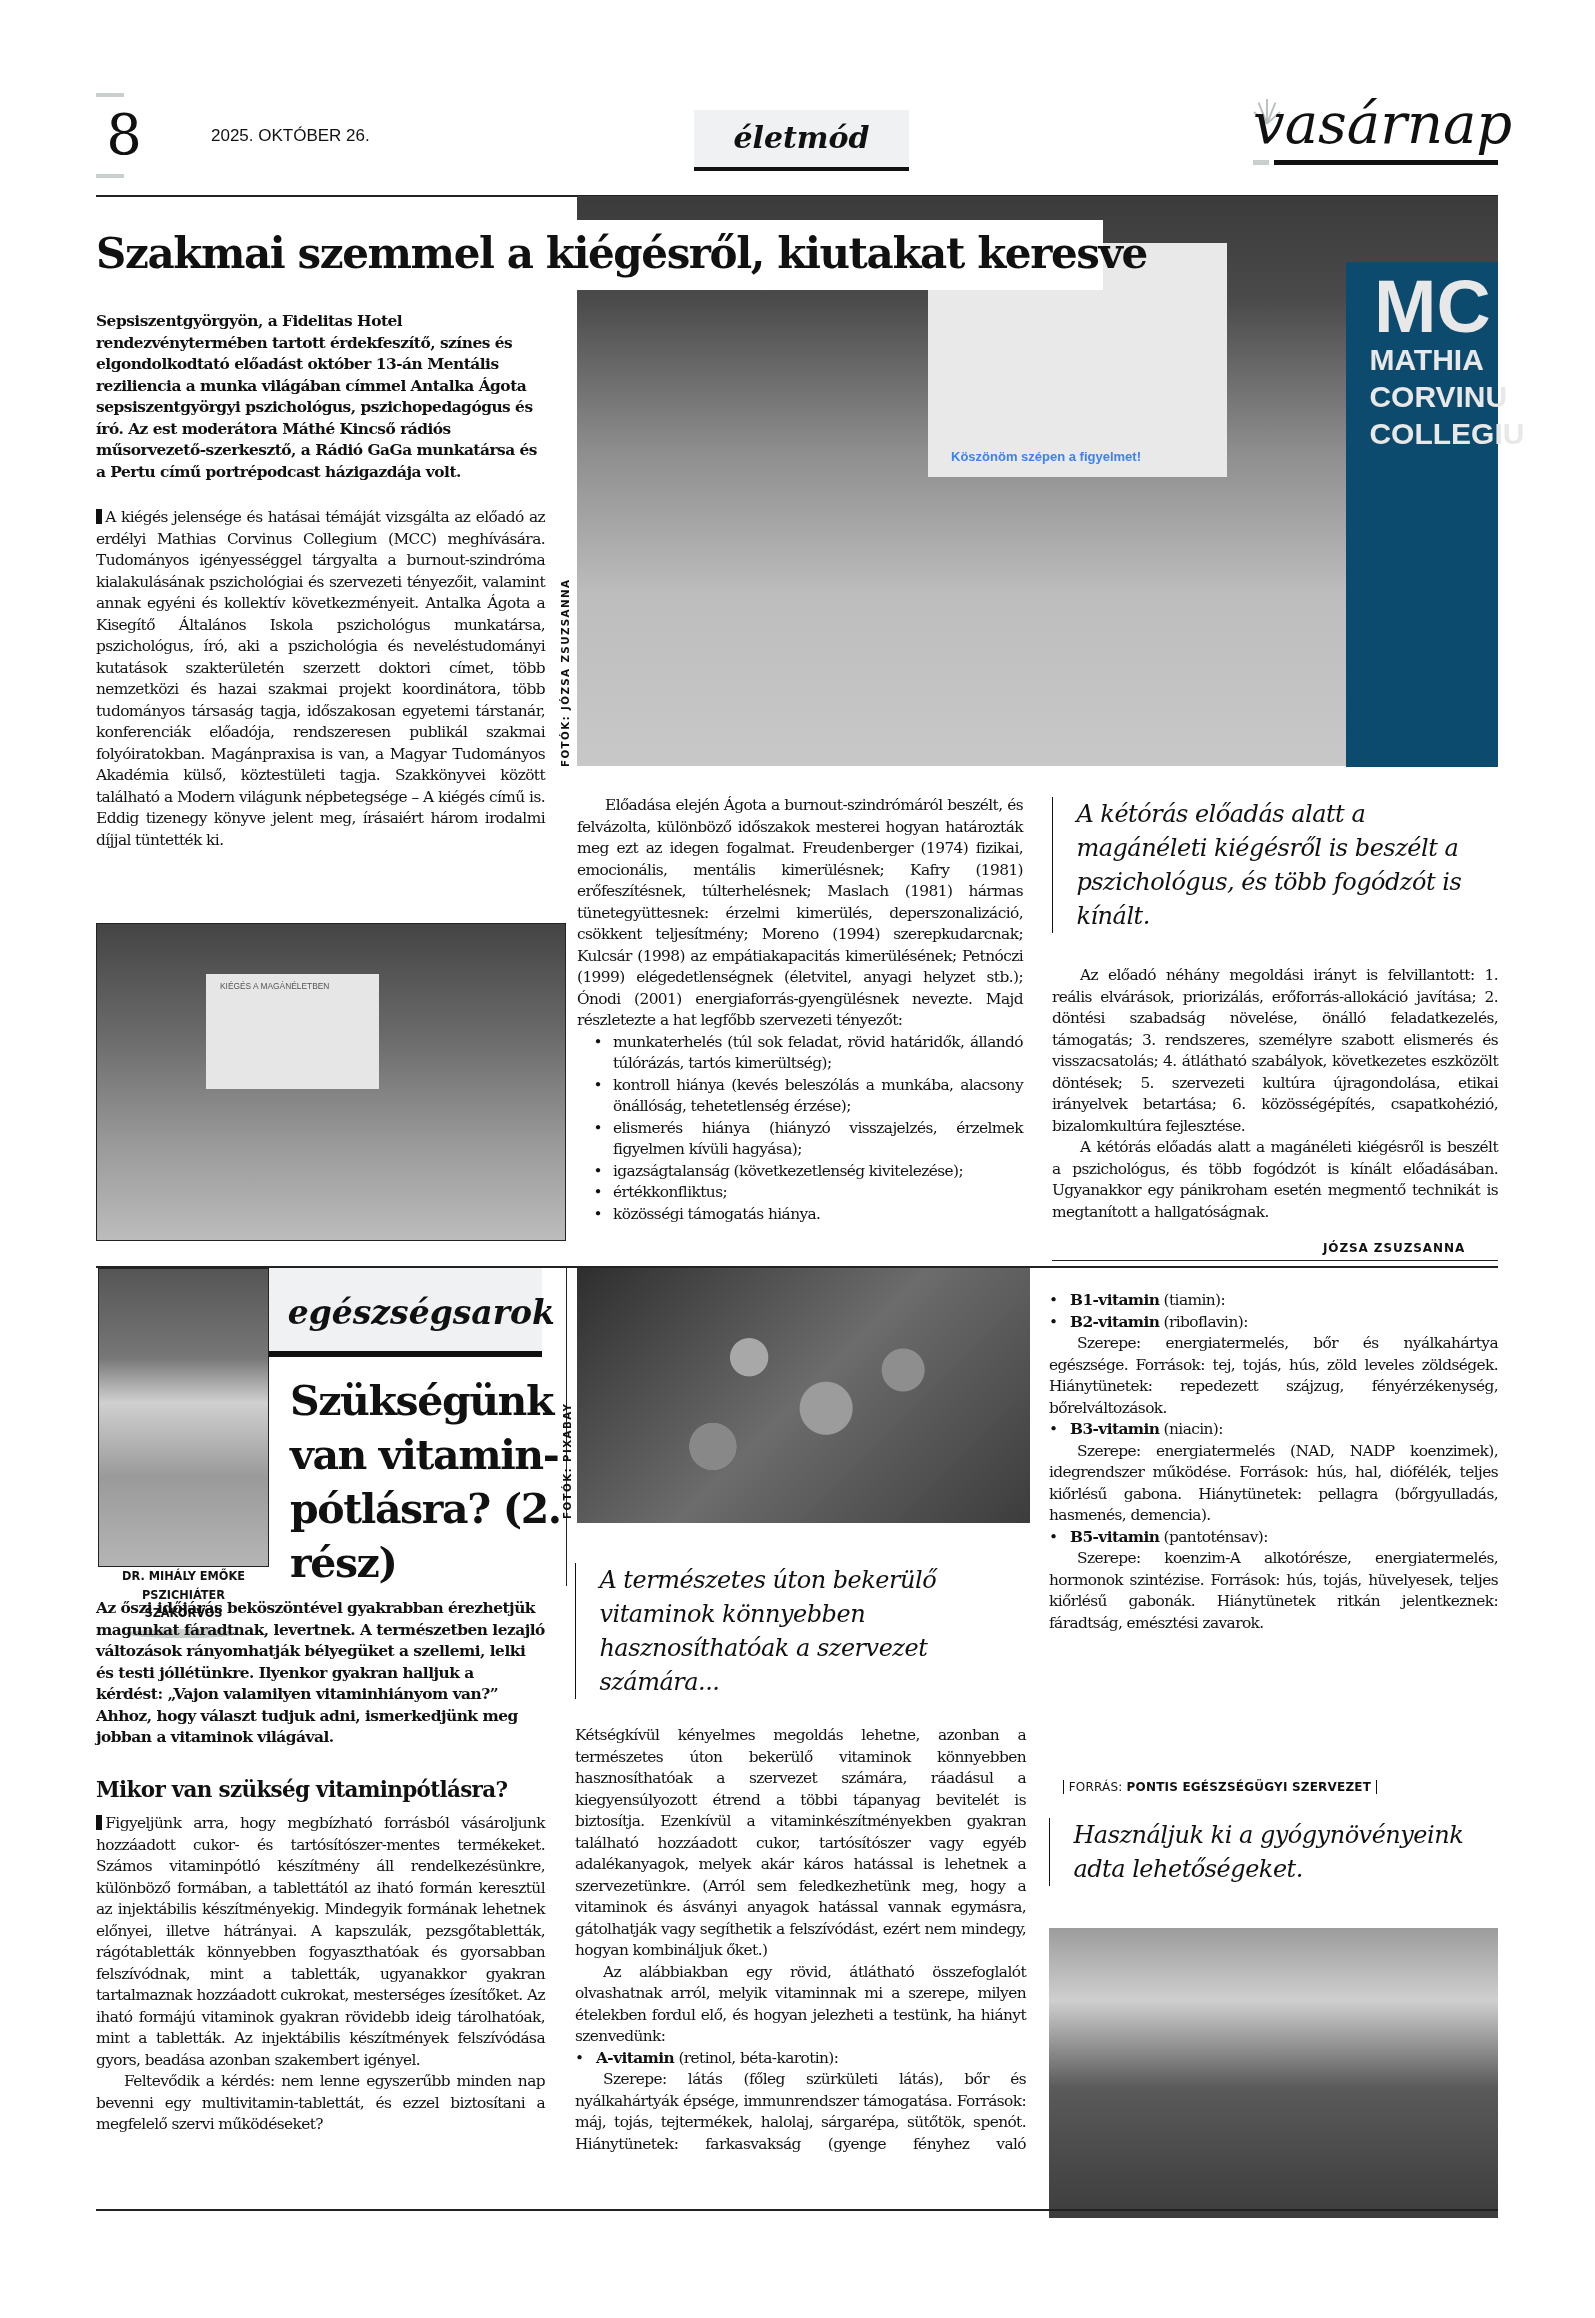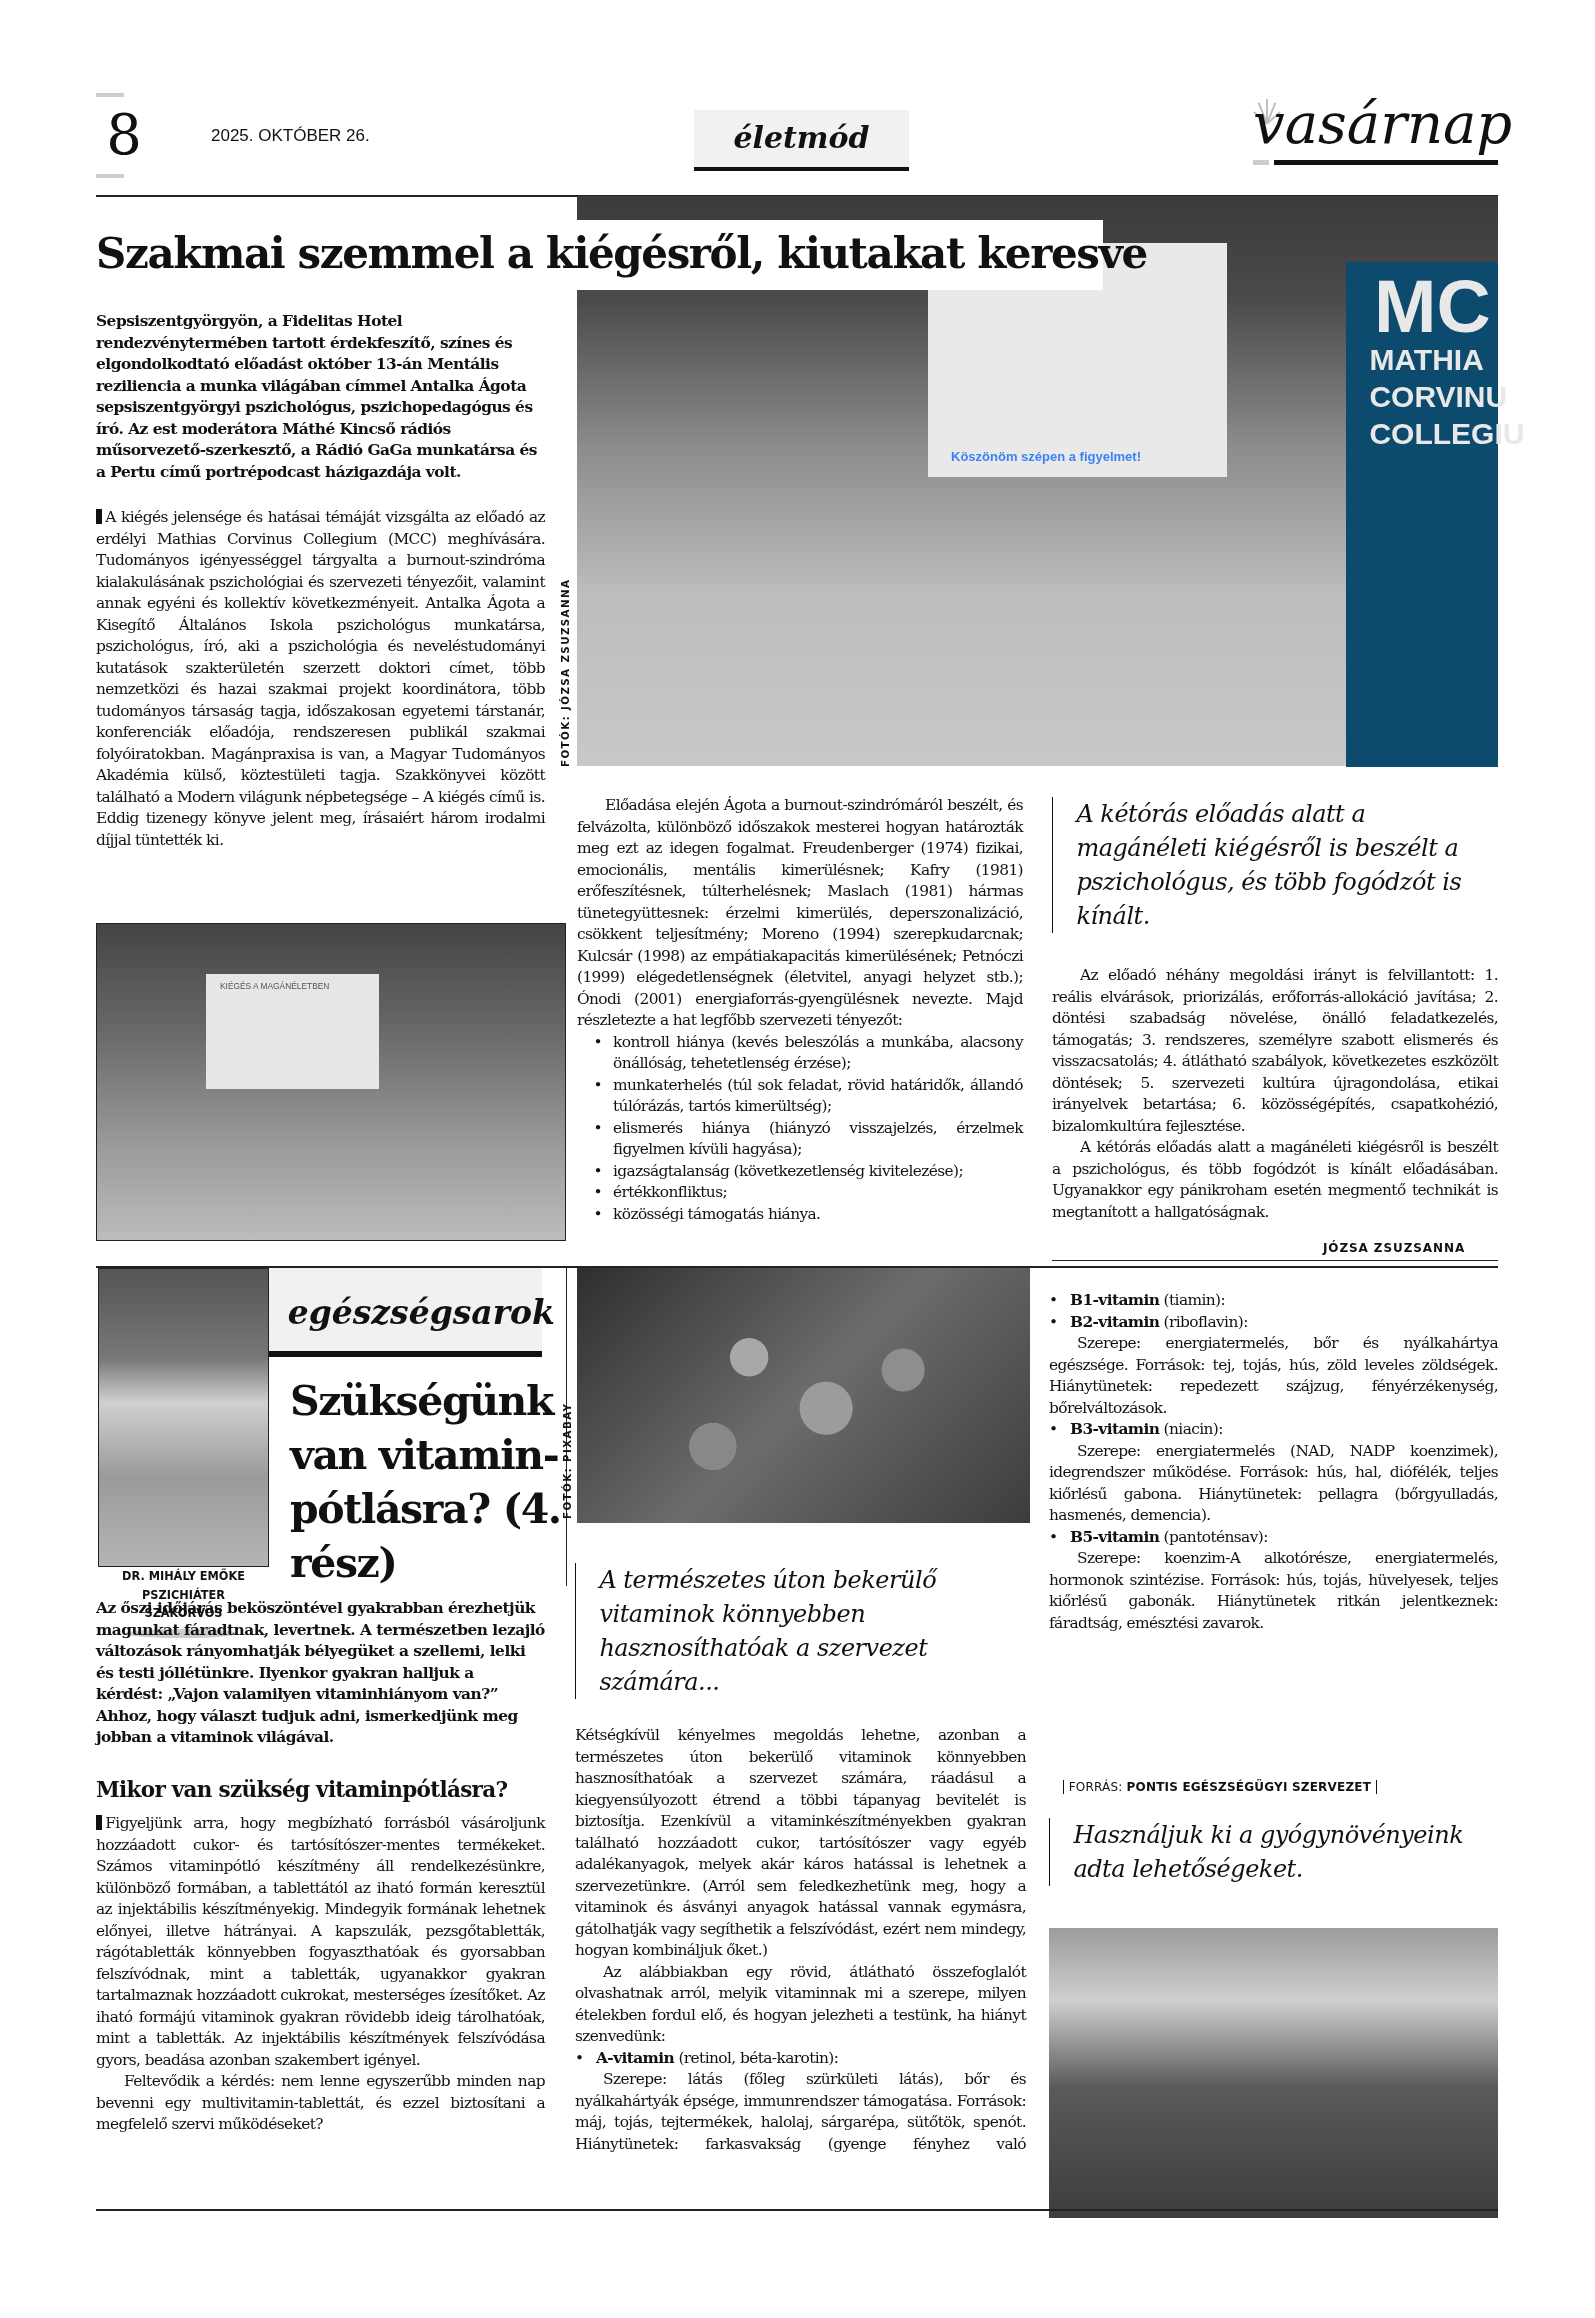--- a/index.html
+++ b/index.html
@@ -101,22 +101,22 @@
   <p class="noindent"><span class="dropbar"></span><span>A kiégés jelensége és hatásai témáját vizsgálta az előadó az erdélyi Mathias Corvinus Collegium (MCC) meghívására. Tudományos igényességgel tárgyalta a burnout-szindróma kialakulásának pszichológiai és szervezeti tényezőit, valamint annak egyéni és kollektív következményeit. Antalka Ágota a Kisegítő Általános Iskola pszichológus munkatársa, pszichológus, író, aki a pszichológia és neveléstudományi kutatások szakterületén szerzett doktori címet, több nemzetközi és hazai szakmai projekt koordinátora, több tudományos társaság tagja, időszakosan egyetemi társtanár, konferenciák előadója, rendszeresen publikál szakmai folyóiratokban. Magánpraxisa is van, a Magyar Tudományos Akadémia külső, köztestületi tagja. Szakkönyvei között található a Modern világunk népbetegsége – A kiégés című is. Eddig tizenegy könyve jelent meg, írásaiért három irodalmi díjjal tüntették ki.</span></p>
 </div>
 
 <div class="abs photo-small"></div>
 <div class="abs slide"></div>
 <div class="abs slide-title">KIÉGÉS A MAGÁNÉLETBEN</div>
 
 <div class="abs body" style="left:577px; top:795px; width:446px;">
   <p>Előadása elején Ágota a burnout-szindrómáról beszélt, és felvázolta, különböző időszakok mesterei hogyan határozták meg ezt az idegen fogalmat. Freudenberger (1974) fizikai, emocionális, mentális kimerülésnek; Kafry (1981) erőfeszítésnek, túlterhelésnek; Maslach (1981) hármas tünetegyüttesnek: érzelmi kimerülés, deperszonalizáció, csökkent teljesítmény; Moreno (1994) szerepkudarcnak; Kulcsár (1998) az empátiakapacitás kimerülésének; Petnóczi (1999) elégedetlenségnek (életvitel, anyagi helyzet stb.); Ónodi (2001) energiaforrás-gyengülésnek nevezte. Majd részletezte a hat legfőbb szervezeti tényezőt:</p>
   <ul>
+    <li>munkaterhelés (túl sok feladat, rövid határidők, állandó túlórázás, tartós kimerültség);</li>
     <li>kontroll hiánya (kevés beleszólás a munkába, alacsony önállóság, tehetetlenség érzése);</li>
-    <li>munkaterhelés (túl sok feladat, rövid határidők, állandó túlórázás, tartós kimerültség);</li>
     <li>elismerés hiánya (hiányzó visszajelzés, érzelmek figyelmen kívüli hagyása);</li>
     <li>igazságtalanság (következetlenség kivitelezése);</li>
     <li> értékkonfliktus;</li>
     <li>közösségi támogatás hiánya.</li>
   </ul>
 </div>
 
 <div class="abs pull" style="left:1052px; top:797px; width:421px;">A kétórás előadás alatt a magánéleti kiégésről is beszélt a pszichológus, és több fogódzót is kínált.</div>
 
 <div class="abs body" style="left:1052px; top:965px; width:446px;">
@@ -131,21 +131,21 @@
 <div class="abs hc-tag">egészségsarok</div>
 <div class="abs vrule" style="left:566px; top:1268px; height:318px;"></div>
 
 <div class="abs author">
   <div>DR. MIHÁLY EMŐKE</div>
   <div>PSZICHIÁTER</div>
   <div>SZAKORVOS</div>
 </div>
 <div class="abs author-oval"></div>
 
-<h2 class="abs h2" style="width:280px;">Szükségünk van vitamin-pótlásra? (4. rész)</h2>
+<h2 class="abs h2" style="width:280px;">Szükségünk van vitamin-pótlásra? (2. rész)</h2>
 
 <div class="abs photo-berries"></div>
 <div class="abs credit" style="left:561px; top:1379px; height:140px;">FOTÓK: PIXABAY</div>
 
 <div class="abs lead" style="left:96px; top:1598px; width:449px;">Az őszi időjárás beköszöntével gyakrabban érezhetjük magunkat fáradtnak, levertnek. A természetben lezajló változások rányomhatják bélyegüket a szellemi, lelki és testi jóllétünkre. Ilyenkor gyakran halljuk a kérdést: „Vajon valamilyen vitaminhiányom van?” Ahhoz, hogy választ tudjuk adni, ismerkedjünk meg jobban a vitaminok világával.</div>
 
 <div class="abs h3" style="left:96px; top:1776px; width:449px;">Mikor van szükség vitaminpótlásra?</div>
 
 <div class="abs body" style="left:96px; top:1813px; width:449px;">
   <p class="noindent"><span class="dropbar"></span><span>Figyeljünk arra, hogy megbízható forrásból vásároljunk hozzáadott cukor- és tartósítószer-mentes termékeket. Számos vitaminpótló készítmény áll rendelkezésünkre, különböző formában, a tablettától az iható formán keresztül az injektábilis készítményekig. Mindegyik formának lehetnek előnyei, illetve hátrányai. A kapszulák, pezsgőtabletták, rágótabletták könnyebben fogyaszthatóak és gyorsabban felszívódnak, mint a tabletták, ugyanakkor gyakran tartalmaznak hozzáadott cukrokat, mesterséges ízesítőket. Az iható formájú vitaminok gyakran rövidebb ideig tárolhatóak, mint a tabletták. Az injektábilis készítmények felszívódása gyors, beadása azonban szakembert igényel.</span></p>

